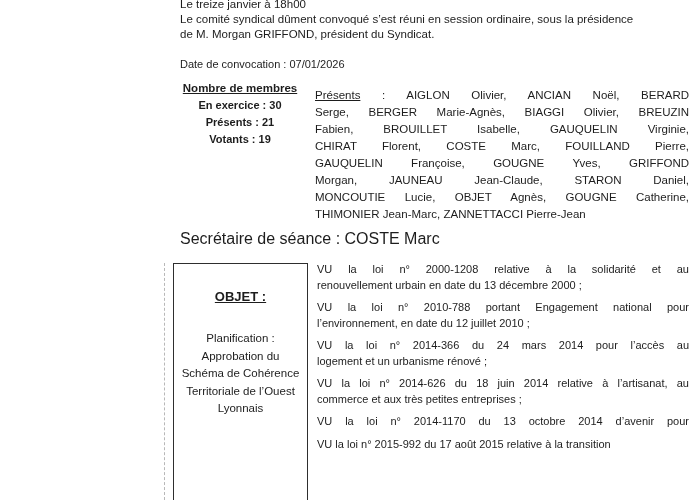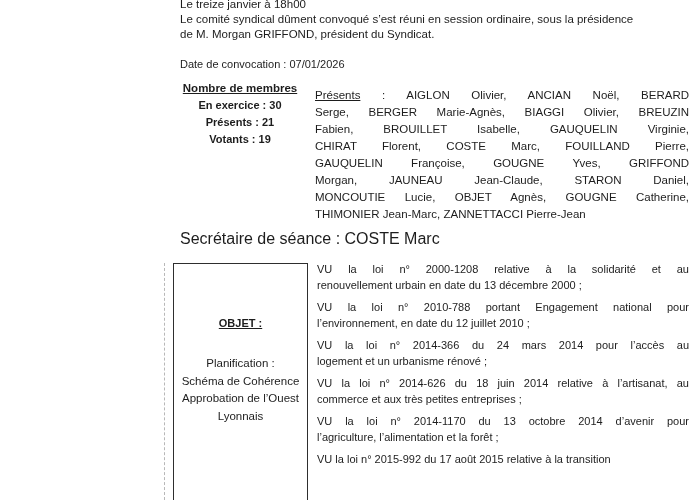--- a/index.html
+++ b/index.html
@@ -15,21 +15,21 @@
            font-weight:bold;font-size:11px;line-height:17px;}
   .membres-title{text-decoration:underline;font-size:11.5px;white-space:nowrap;}
   .presents{position:absolute;left:315px;top:87px;width:374px;font-size:11.5px;line-height:17px;}
   .pline{height:17px;overflow:hidden;}
   .jl{text-align:justify;text-align-last:justify;}
   .secretaire{position:absolute;left:180px;top:230px;font-size:16px;white-space:nowrap;}
   .artifact-line{position:absolute;left:164px;top:263px;height:237px;width:0;
                  border-left:1px dashed #b8b8b8;}
   .objet-box{position:absolute;left:173px;top:263px;width:133px;height:236px;
              border:1.5px solid #2e2e2e;border-bottom:none;text-align:center;}
-  .objet-title{margin-top:53px;font-weight:bold;text-decoration:underline;font-size:11px;}
+  .objet-title{margin-top:25px;font-weight:bold;text-decoration:underline;font-size:13px;}
   .objet-text{margin-top:26px;font-size:11.5px;line-height:17.5px;}
   .vu{position:absolute;left:317px;top:262px;width:372px;font-size:11px;line-height:15.8px;}
   .vu-par{margin:0 0 6.5px 0;}
   .vline{height:15.8px;overflow:hidden;}
   b{font-weight:normal;}
 </style>
 </head>
 <body>
 
 <div class="page">
@@ -63,22 +63,23 @@
     </div>
 
   <div class="secretaire">Secrétaire de séance : COSTE Marc</div>
 
   <div class="artifact-line"></div>
 
   <div class="objet-box">
     <div class="objet-title">OBJET :</div>
     <div class="objet-text" id="objet-lines">
         <div>Planification :</div>
+        <div>Approbation du</div>
         <div>Schéma de Cohérence</div>
-        <div>Approbation de l’Ouest</div>
+        <div>Territoriale de l’Ouest</div>
         <div>Lyonnais</div>
       </div>
   </div>
 
   <div class="vu" id="vu-col">
       <div class="vu-par">
         <div class="vline jl"><b>VU</b> la loi n° 2000-1208 relative à la solidarité et au</div>
         <div class="vline">renouvellement urbain en date du 13 décembre 2000 ;</div>
       </div>
       <div class="vu-par">
@@ -88,20 +89,19 @@
       <div class="vu-par">
         <div class="vline jl"><b>VU</b> la loi n° 2014-366 du 24 mars 2014 pour l’accès au</div>
         <div class="vline">logement et un urbanisme rénové ;</div>
       </div>
       <div class="vu-par">
         <div class="vline jl"><b>VU</b> la loi n° 2014-626 du 18 juin 2014 relative à l’artisanat, au</div>
         <div class="vline">commerce et aux très petites entreprises ;</div>
       </div>
       <div class="vu-par">
         <div class="vline jl"><b>VU</b> la loi n° 2014-1170 du 13 octobre 2014 d’avenir pour</div>
-        <div class="vline">l’agriculture, l’alimentation et la forêt ;</div>
       </div>
       <div class="vu-par">
         <div class="vline"><b>VU</b> la loi n° 2015-992 du 17 août 2015 relative à la transition</div>
       </div>
     </div>
 
 </div>
 
 </body></html>

